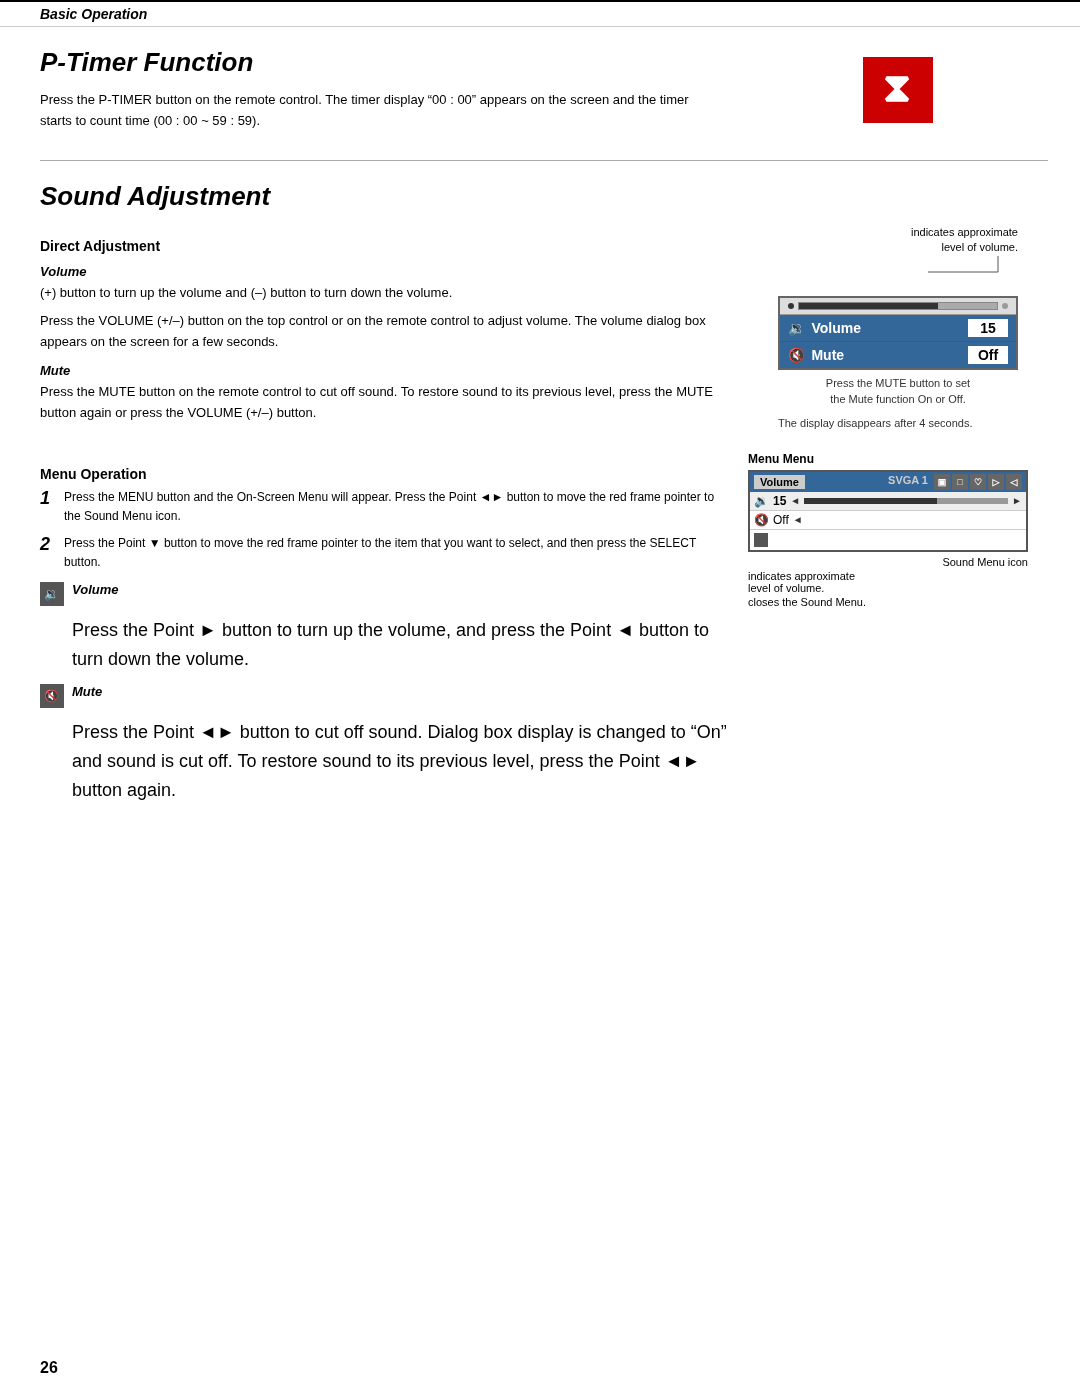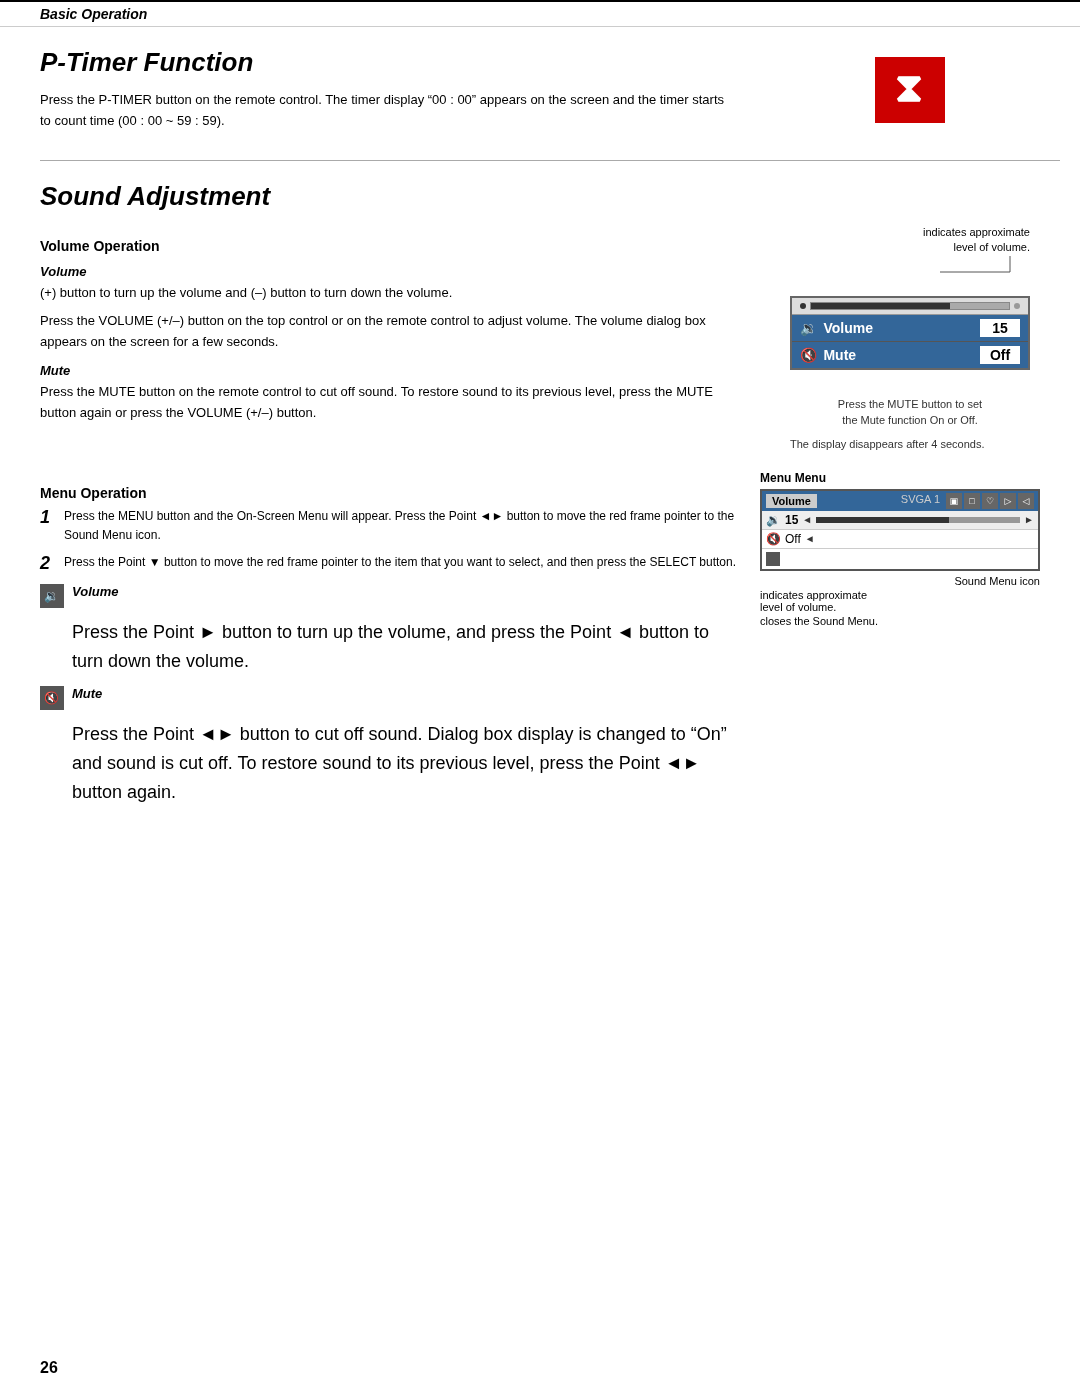--- a/index.html
+++ b/index.html
@@ -20,21 +20,21 @@
       display: flex;
     }
 
     .top-bar-title {
       font-style: italic;
       font-weight: bold;
       font-size: 14px;
     }
 
     .main-content {
-      padding: 20px 20px 40px 40px;
+      padding: 20px 32px 40px 40px;
     }
 
     .section-title {
       font-style: italic;
       font-weight: bold;
       font-size: 26px;
       margin-bottom: 12px;
       color: #000;
     }
 
@@ -205,21 +205,21 @@
       color: #000;
       padding: 1px 8px;
       min-width: 40px;
       text-align: center;
     }
 
     .caption-text {
       font-size: 11px;
       color: #333;
       text-align: center;
-      margin-top: 21px;
+      margin-top: 0;
       line-height: 1.4;
     }
 
     .caption-line {
       font-size: 11px;
       color: #333;
       margin-top: 6px;
       text-align: left;
     }
 
@@ -316,20 +316,21 @@
       font-weight: bold;
       color: #000;
       background: #ccc;
       padding: 1px 6px;
     }
 
     .sound-menu-top-icons {
       display: flex;
       gap: 2px;
       margin-left: auto;
+      font-weight: bold;
     }
 
     .sm-icon {
       width: 16px;
       height: 16px;
       background: #666;
       display: flex;
       align-items: center;
       justify-content: center;
       color: #fff;
@@ -431,21 +432,21 @@
     </div>
   </div>
 
   <hr class="section-divider">
 
   <div>
     <div class="section-title">Sound Adjustment</div>
 
     <div class="two-col">
       <div class="left-col">
-        <div class="subsection-title">Volume Operation</div>
+        <div class="subsection-title">Direct Adjustment</div>
 
         <div class="sub-subsection-title">Volume</div>
         <p class="body-text">(+) button to turn up the volume and (–) button to turn down the volume.</p>
         <p class="body-text">Press the VOLUME (+/–) button on the top control or on the remote control to adjust volume.  The volume dialog box appears on the screen for a few seconds.</p>
 
         <div class="sub-subsection-title">Mute</div>
         <p class="body-text">Press the MUTE button on the remote control to cut off sound. To restore sound to its previous level, press the MUTE button again or press the VOLUME (+/–) button.</p>
       </div>
 
       <div class="right-col">

